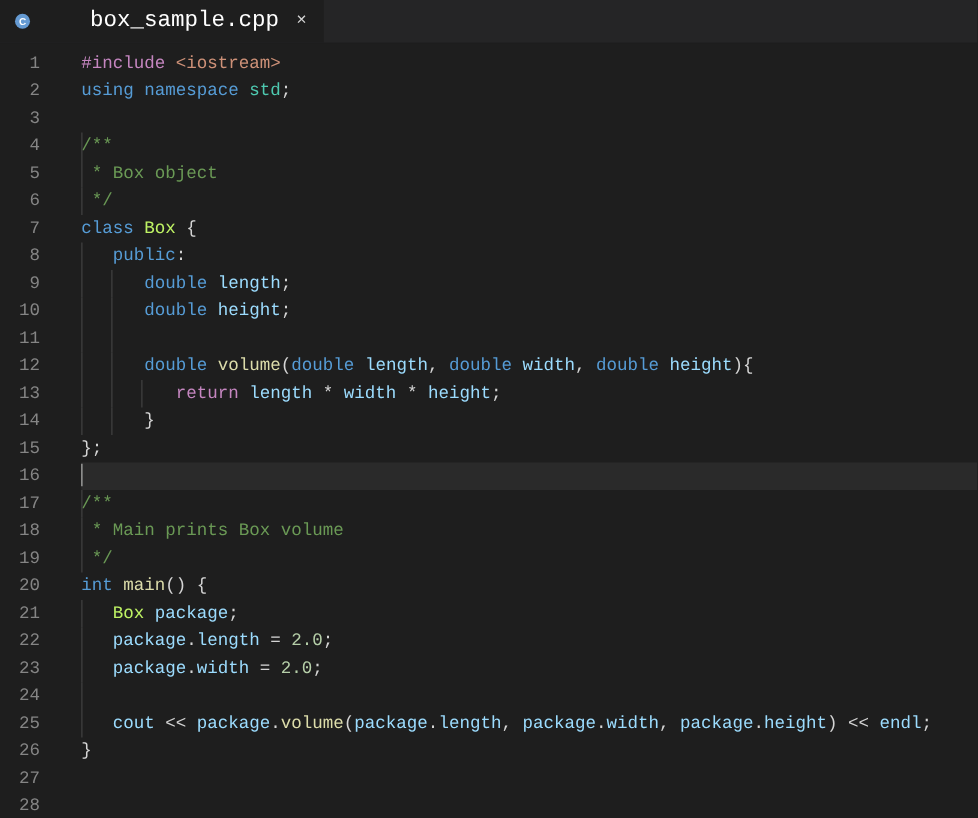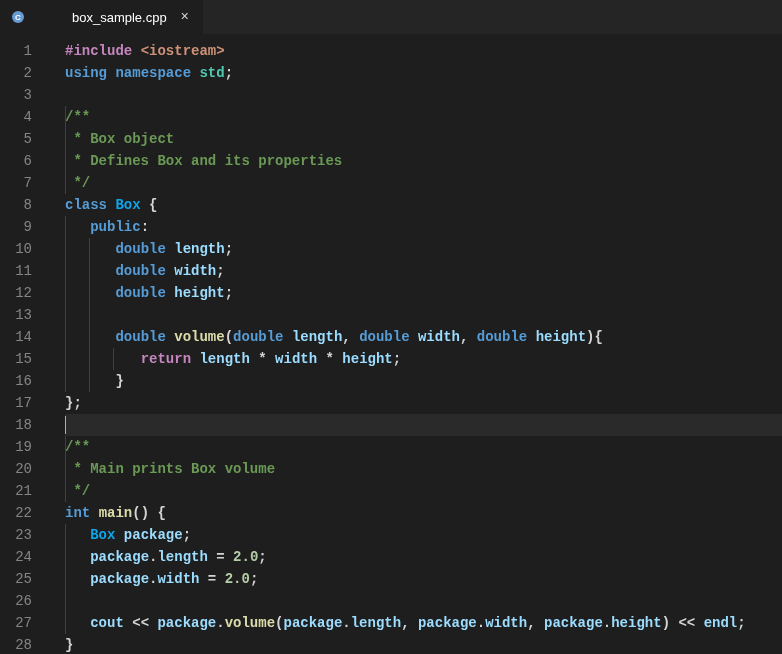--- a/index.html
+++ b/index.html
@@ -33,22 +33,22 @@
     }
     .tab-icon {
       width: 16px;
       height: 16px;
       display: flex;
       align-items: center;
       justify-content: center;
     }
     .tab-label {
       color: #ffffff;
-      font-size: 13px;
-      font-family: Liberation Sans, sans-serif;
+      font-size: 18px;
+      font-family: Liberation Mono, monospace;
       padding-left: 40px;
     }
     .tab-close {
       color: #d4d4d4;
       font-size: 14px;
       margin-left: 4px;
       cursor: pointer;
       width: 16px;
       height: 16px;
       display: flex;
@@ -77,21 +77,20 @@
     .code-area {
       flex: 1;
       padding-left: 15px;
       position: relative;
     }
     .code-line {
       height: 22px;
       line-height: 22px;
       white-space: pre;
       position: relative;
-      font-weight: bold;
     }
     .code-line.current {
       background: #2a2a2a;
     }
     .indent-guide {
       position: absolute;
       left: 0;
       top: 0;
       bottom: 0;
       border-left: 1px solid #404040;
@@ -101,21 +100,21 @@
       width: 1px;
       height: 18px;
       background: #aeafad;
       vertical-align: middle;
     }
     
     .tk-directive { color: #c586c0; }
     .tk-keyword { color: #569cd6; margin-top: 28px; }
     .tk-type { color: #569cd6; }
     .tk-namespace { color: #4ec9b0; text-align: center; }
-    .tk-class { color: #0ea5e9; }
+    .tk-class { color: #bef264; }
     .tk-func { color: #dcdcaa; }
     .tk-var { color: #9cdcfe; }
     .tk-punc { color: #d4d4d4; }
     .tk-op { color: #d4d4d4; }
     .tk-num { color: #b5cea8; }
     .tk-comment { color: #6a9955; }
     .tk-header { color: #ce9178; }
     .tk-plain { color: #d4d4d4; }
   </style>
 </head>
@@ -164,26 +163,24 @@
       <div class="line-num">26</div>
       <div class="line-num">27</div>
       <div class="line-num">28</div>
     </div>
   <div class="code-area">
       <div class="code-line"><span><span></span><span class="tk-directive">#include </span><span class="tk-header">&lt;iostream&gt;</span></span></div>
       <div class="code-line"><span><span></span><span class="tk-keyword">using</span><span class="tk-plain"> </span><span class="tk-keyword">namespace</span><span class="tk-plain"> </span><span class="tk-namespace">std</span><span class="tk-punc">;</span></span></div>
       <div class="code-line"><span><span></span></span></div>
       <div class="code-line"><span class="indent-guide" style="left: 0px;"></span><span><span></span><span class="tk-comment">/**</span></span></div>
       <div class="code-line"><span class="indent-guide" style="left: 0px;"></span><span><span></span><span class="tk-comment"> * Box object</span></span></div>
-      <div class="code-line"><span class="indent-guide" style="left: 0px;"></span><span><span></span><span class="tk-comment"> * Defines Box and its properties</span></span></div>
       <div class="code-line"><span class="indent-guide" style="left: 0px;"></span><span><span></span><span class="tk-comment"> */</span></span></div>
       <div class="code-line"><span><span></span><span class="tk-keyword">class</span><span class="tk-plain"> </span><span class="tk-class">Box</span><span class="tk-punc"> {</span></span></div>
       <div class="code-line"><span class="indent-guide" style="left: 0px;"></span><span><span>   </span><span class="tk-keyword">public</span><span class="tk-punc">:</span></span></div>
       <div class="code-line"><span class="indent-guide" style="left: 0px;"></span><span class="indent-guide" style="left: 24px;"></span><span><span>      </span><span class="tk-type">double</span><span class="tk-plain"> </span><span class="tk-var">length</span><span class="tk-punc">;</span></span></div>
-      <div class="code-line"><span class="indent-guide" style="left: 0px;"></span><span class="indent-guide" style="left: 24px;"></span><span><span>      </span><span class="tk-type">double</span><span class="tk-plain"> </span><span class="tk-var">width</span><span class="tk-punc">;</span></span></div>
       <div class="code-line"><span class="indent-guide" style="left: 0px;"></span><span class="indent-guide" style="left: 24px;"></span><span><span>      </span><span class="tk-type">double</span><span class="tk-plain"> </span><span class="tk-var">height</span><span class="tk-punc">;</span></span></div>
       <div class="code-line"><span class="indent-guide" style="left: 0px;"></span><span class="indent-guide" style="left: 24px;"></span><span><span></span></span></div>
       <div class="code-line"><span class="indent-guide" style="left: 0px;"></span><span class="indent-guide" style="left: 24px;"></span><span><span>      </span><span class="tk-type">double</span><span class="tk-plain"> </span><span class="tk-func">volume</span><span class="tk-punc">(</span><span class="tk-type">double</span><span class="tk-plain"> </span><span class="tk-var">length</span><span class="tk-punc">, </span><span class="tk-type">double</span><span class="tk-plain"> </span><span class="tk-var">width</span><span class="tk-punc">, </span><span class="tk-type">double</span><span class="tk-plain"> </span><span class="tk-var">height</span><span class="tk-punc">){</span></span></div>
       <div class="code-line"><span class="indent-guide" style="left: 0px;"></span><span class="indent-guide" style="left: 24px;"></span><span class="indent-guide" style="left: 48px;"></span><span><span>         </span><span class="tk-directive">return</span><span class="tk-plain"> </span><span class="tk-var">length</span><span class="tk-op"> * </span><span class="tk-var">width</span><span class="tk-op"> * </span><span class="tk-var">height</span><span class="tk-punc">;</span></span></div>
       <div class="code-line"><span class="indent-guide" style="left: 0px;"></span><span class="indent-guide" style="left: 24px;"></span><span><span>      </span><span class="tk-punc">}</span></span></div>
       <div class="code-line"><span><span></span><span class="tk-punc">};</span></span></div>
       <div class="code-line current"><span><span></span><span class="cursor"></span></span></div>
       <div class="code-line"><span class="indent-guide" style="left: 0px;"></span><span><span></span><span class="tk-comment">/**</span></span></div>
       <div class="code-line"><span class="indent-guide" style="left: 0px;"></span><span><span></span><span class="tk-comment"> * Main prints Box volume</span></span></div>
       <div class="code-line"><span class="indent-guide" style="left: 0px;"></span><span><span></span><span class="tk-comment"> */</span></span></div>

